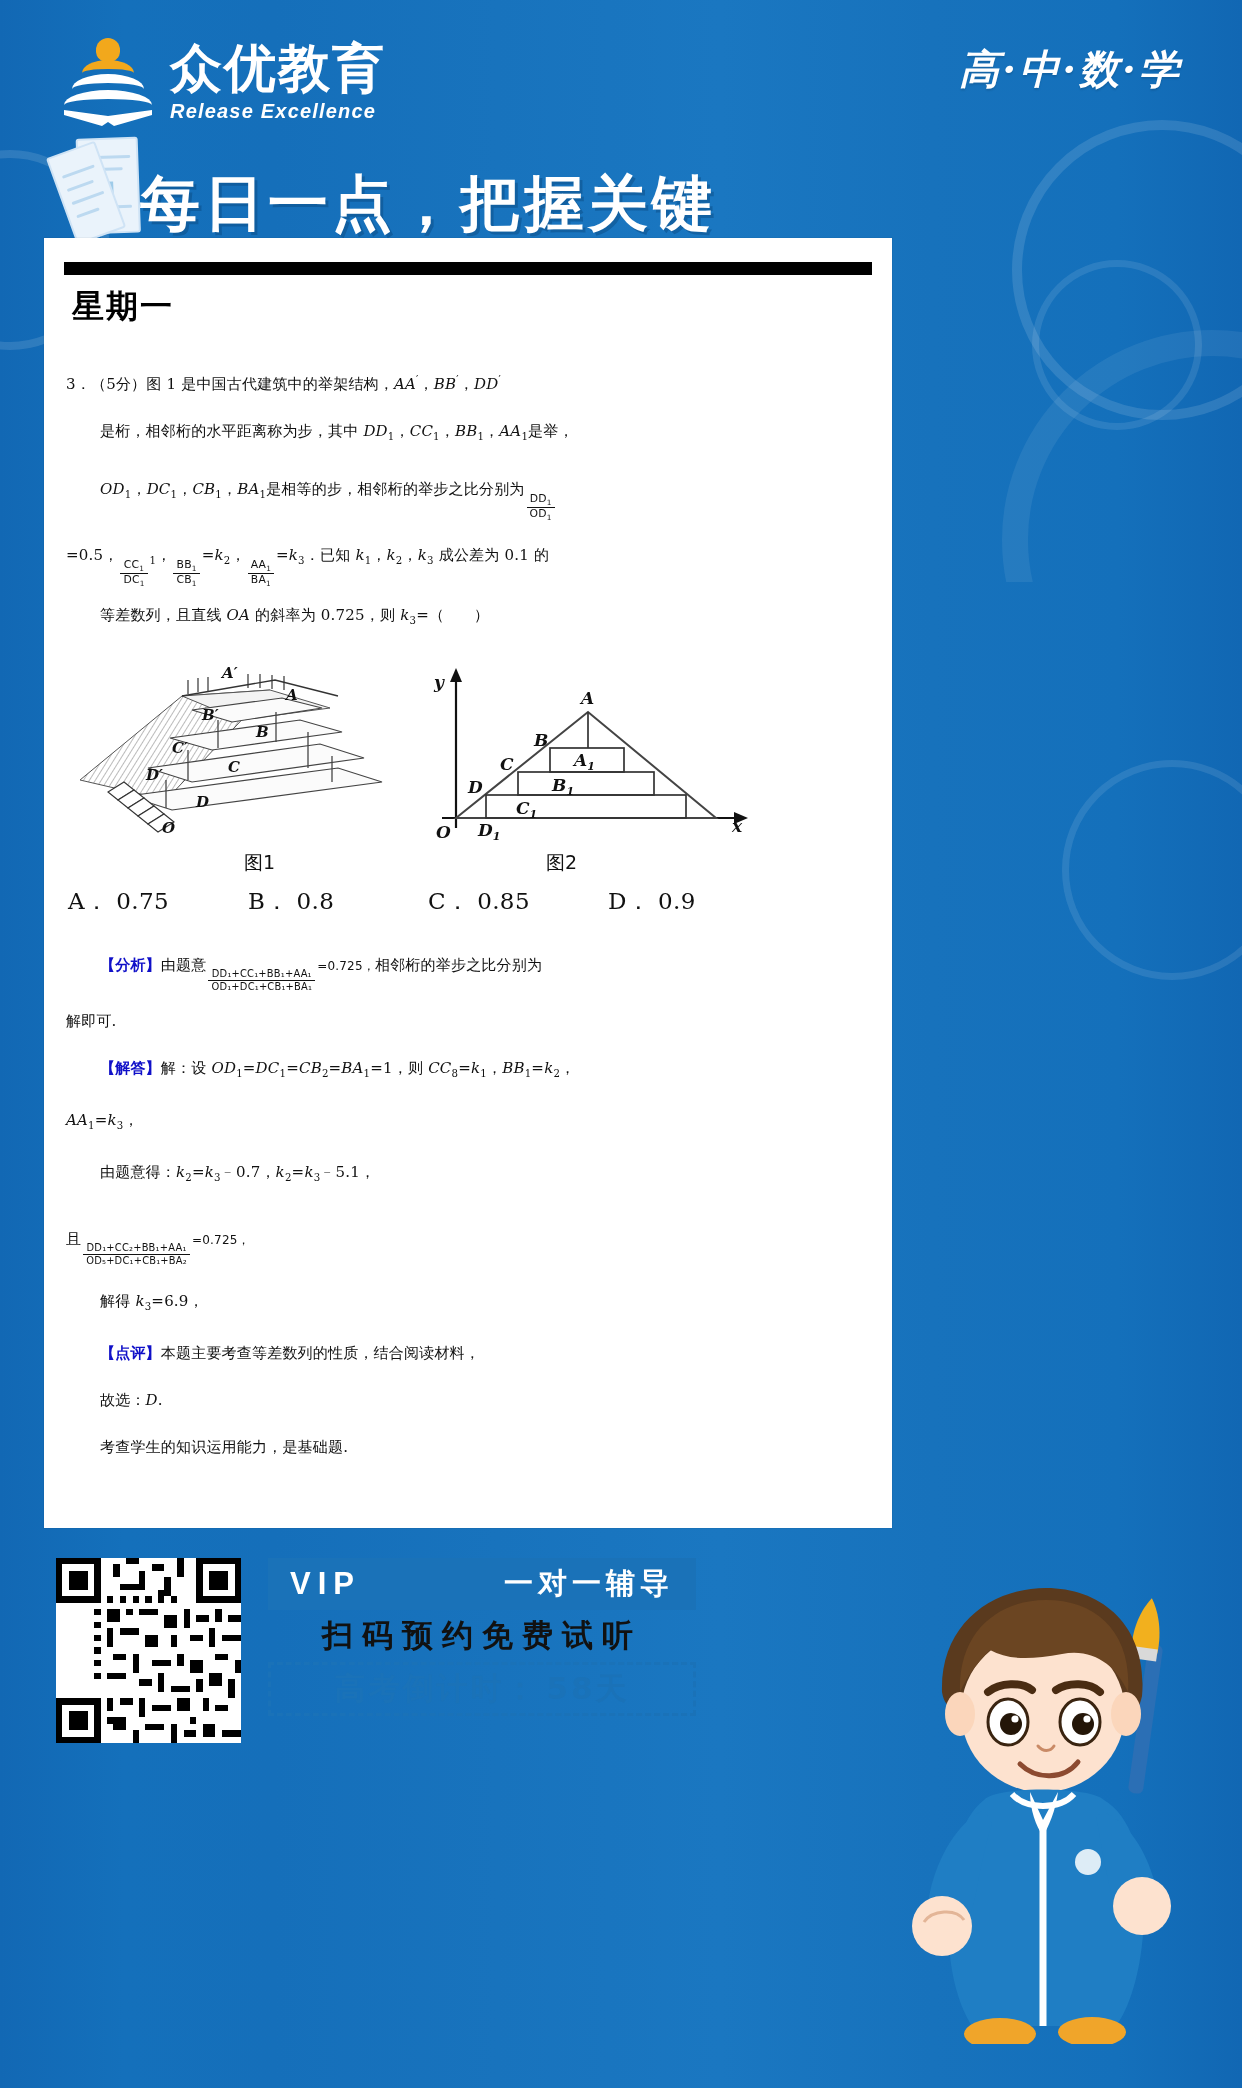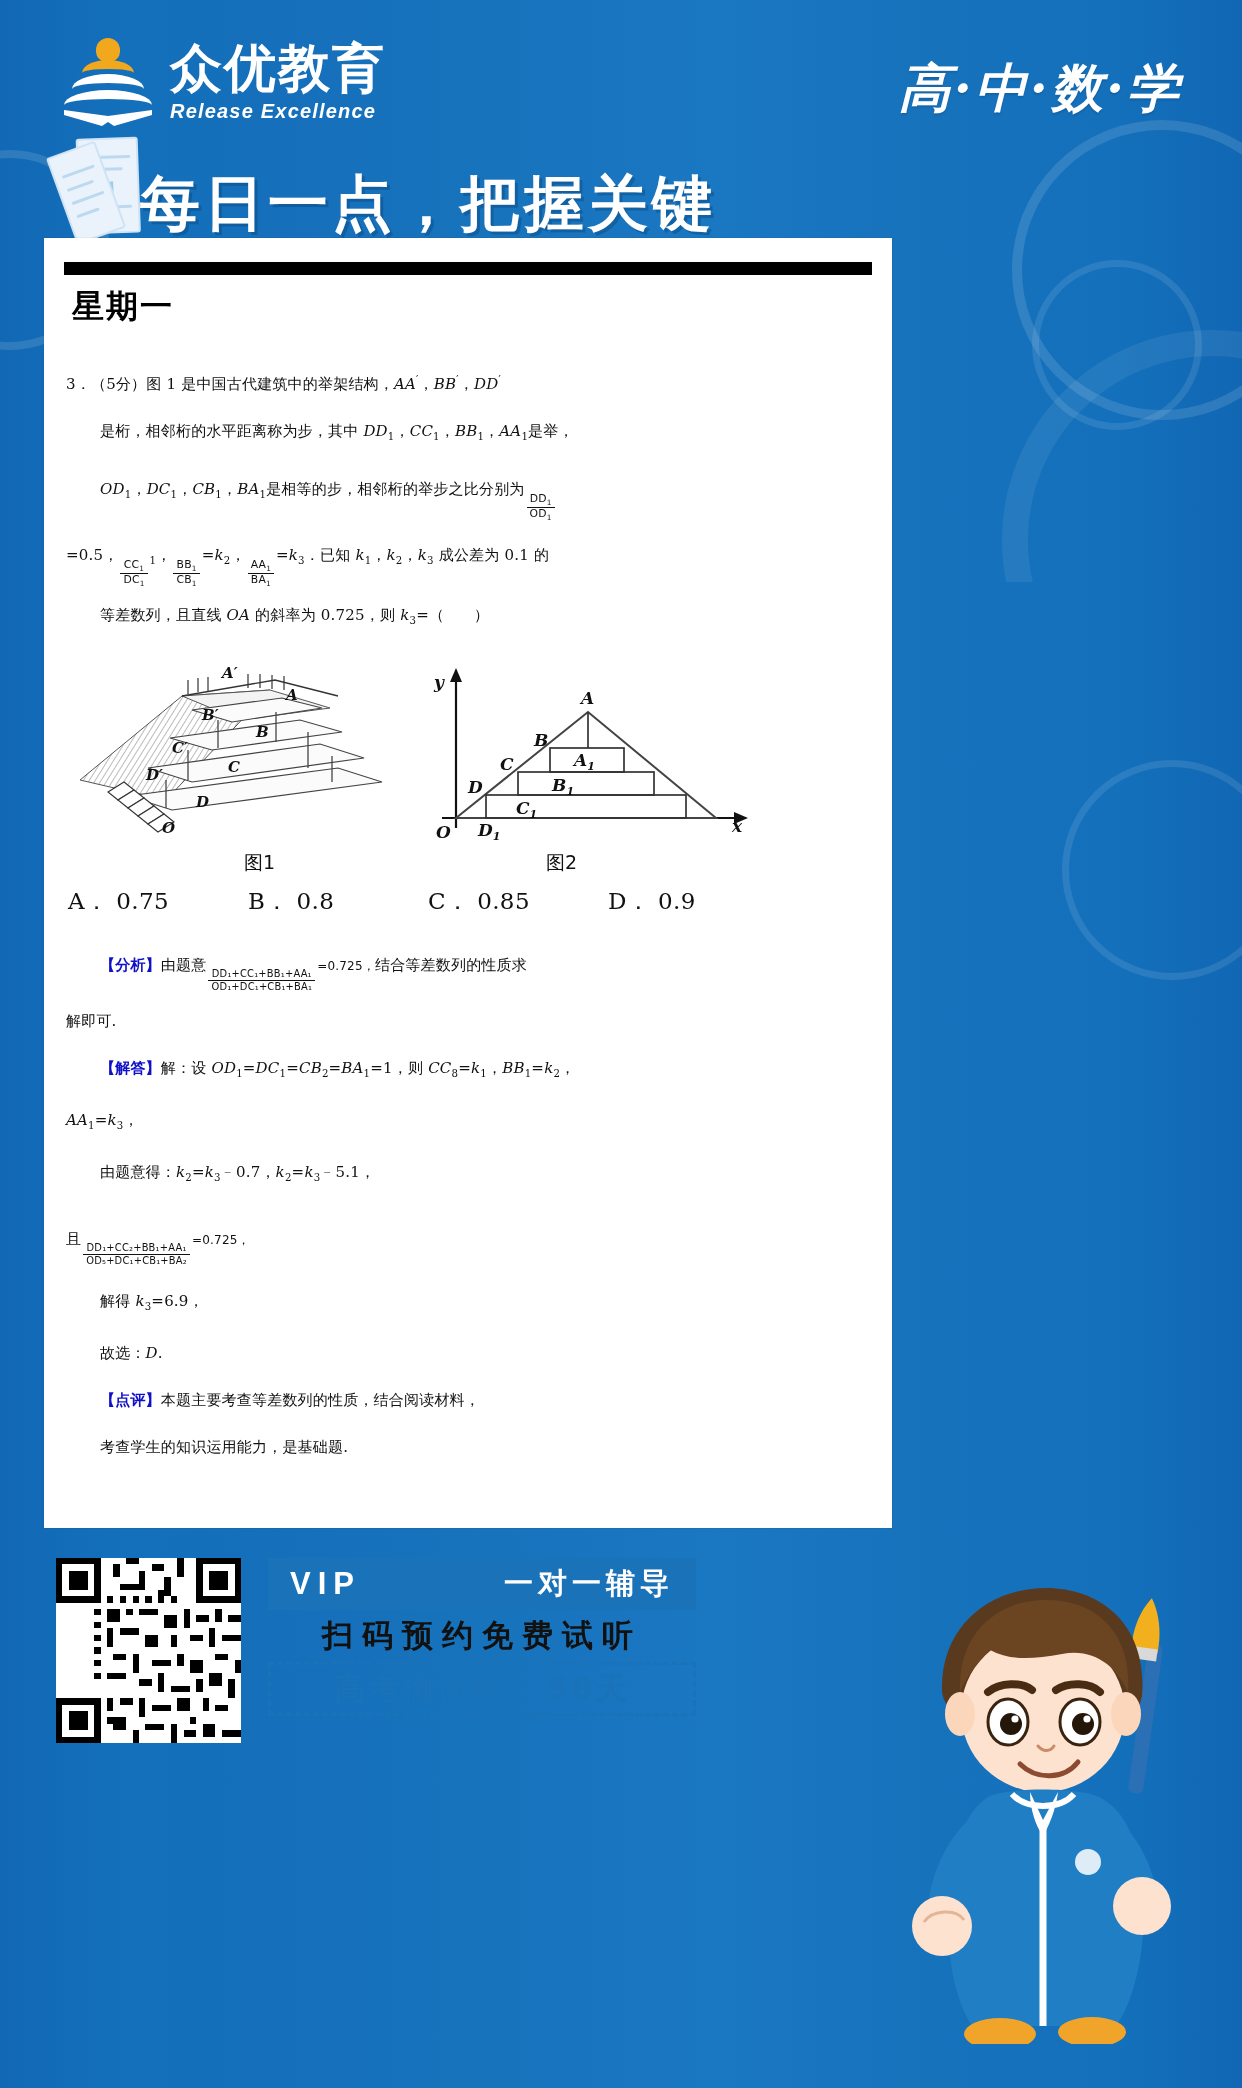--- a/index.html
+++ b/index.html
@@ -63,23 +63,22 @@
     font-family:"Liberation Sans", sans-serif;
     font-weight:bold; font-size:20px; color:#ffffff; letter-spacing:1.2px;
     margin-top:4px;
     font-style:italic;
   }
 
   .subject {
     position:absolute; right:60px; top:42px;
     font-family:"DejaVu Serif", serif;
     font-weight:bold; font-style:italic;
-    font-size:52px; color:#ffffff; letter-spacing:3px;
+    font-size:40px; color:#ffffff; letter-spacing:3px;
     text-shadow:0 2px 2px rgba(0,0,0,0.12);
-    margin-top:12px;
   }
 
   .slogan {
     position:absolute; left:140px; top:128px;
     font-family:"DejaVu Sans", sans-serif;
     font-weight:bold; font-size:60px; color:#ffffff;
     letter-spacing:4px;
     text-shadow:3px 3px 0 rgba(6,60,110,0.35);
     margin-top:36px;
   }
@@ -397,21 +396,21 @@
       </div>
       <div class="opt">
         <span>D．</span>&nbsp;<span>0.9</span>
       </div>
     </div>
 
     <div class="qline indent" style="margin-top:16px; line-height:64px;">
       <span class="tag">【分析】</span><span>由题意</span><span class="frac mono" style="font-size:0.66em;">
           <span class="num">DD₁+CC₁+BB₁+AA₁</span>
           <span class="den">OD₁+DC₁+CB₁+BA₁</span>
-        </span><span class="mono" style="font-size:0.80em;">=0.725，</span><span>结合等差数列的性质求</span>
+        </span><span class="mono" style="font-size:0.80em;">=0.725，</span><span>相邻桁的举步之比分别为</span>
     </div>
     <div class="qline">解即可.</div>
 
     <div class="qline indent">
       <span class="tag">【解答】</span>解：设 <i class="v">OD</i><sub>1</sub>=<i class="v">DC</i><sub>1</sub>=<i class="v">CB</i><sub>2</sub>=<i class="v">BA</i><sub>1</sub>=1，则 <i class="v">CC</i><sub>8</sub>=<i class="v">k</i><sub>1</sub>，<i class="v">BB</i><sub>1</sub>=<i class="v">k</i><sub>2</sub>，
     </div>
     <div class="qline">
       <i class="v">AA</i><sub>1</sub>=<i class="v">k</i><sub>3</sub>，
     </div>
     <div class="qline indent">
@@ -420,25 +419,25 @@
     <div class="qline" style="line-height:76px;">
       <span>且</span><span class="frac mono" style="font-size:0.66em;">
           <span class="num">DD₁+CC₂+BB₁+AA₁</span>
           <span class="den">OD₅+DC₁+CB₁+BA₂</span>
         </span><span class="mono" style="font-size:0.80em;">=0.725，</span>
     </div>
     <div class="qline indent">
       解得 <i class="v">k</i><sub>3</sub>=6.9，
     </div>
     <div class="qline indent">
+      <span class="tag">【点评】</span><span>本题主要考查等差数列的性质，结合阅读材料，</span>
+    </div>
+
+    <div class="qline indent">
       故选：<i class="v">D</i>.
-    </div>
-
-    <div class="qline indent">
-      <span class="tag">【点评】</span><span>本题主要考查等差数列的性质，结合阅读材料，</span>
     </div>
     <div class="qline indent">考查学生的知识运用能力，是基础题.</div>
   </div>
 </div>
 
 <div class="promo">
 
   <svg class="qr" viewBox="0 0 29 29" shape-rendering="crispEdges">
     <rect width="29" height="29" fill="#fff"></rect>
     <g fill="#000">

